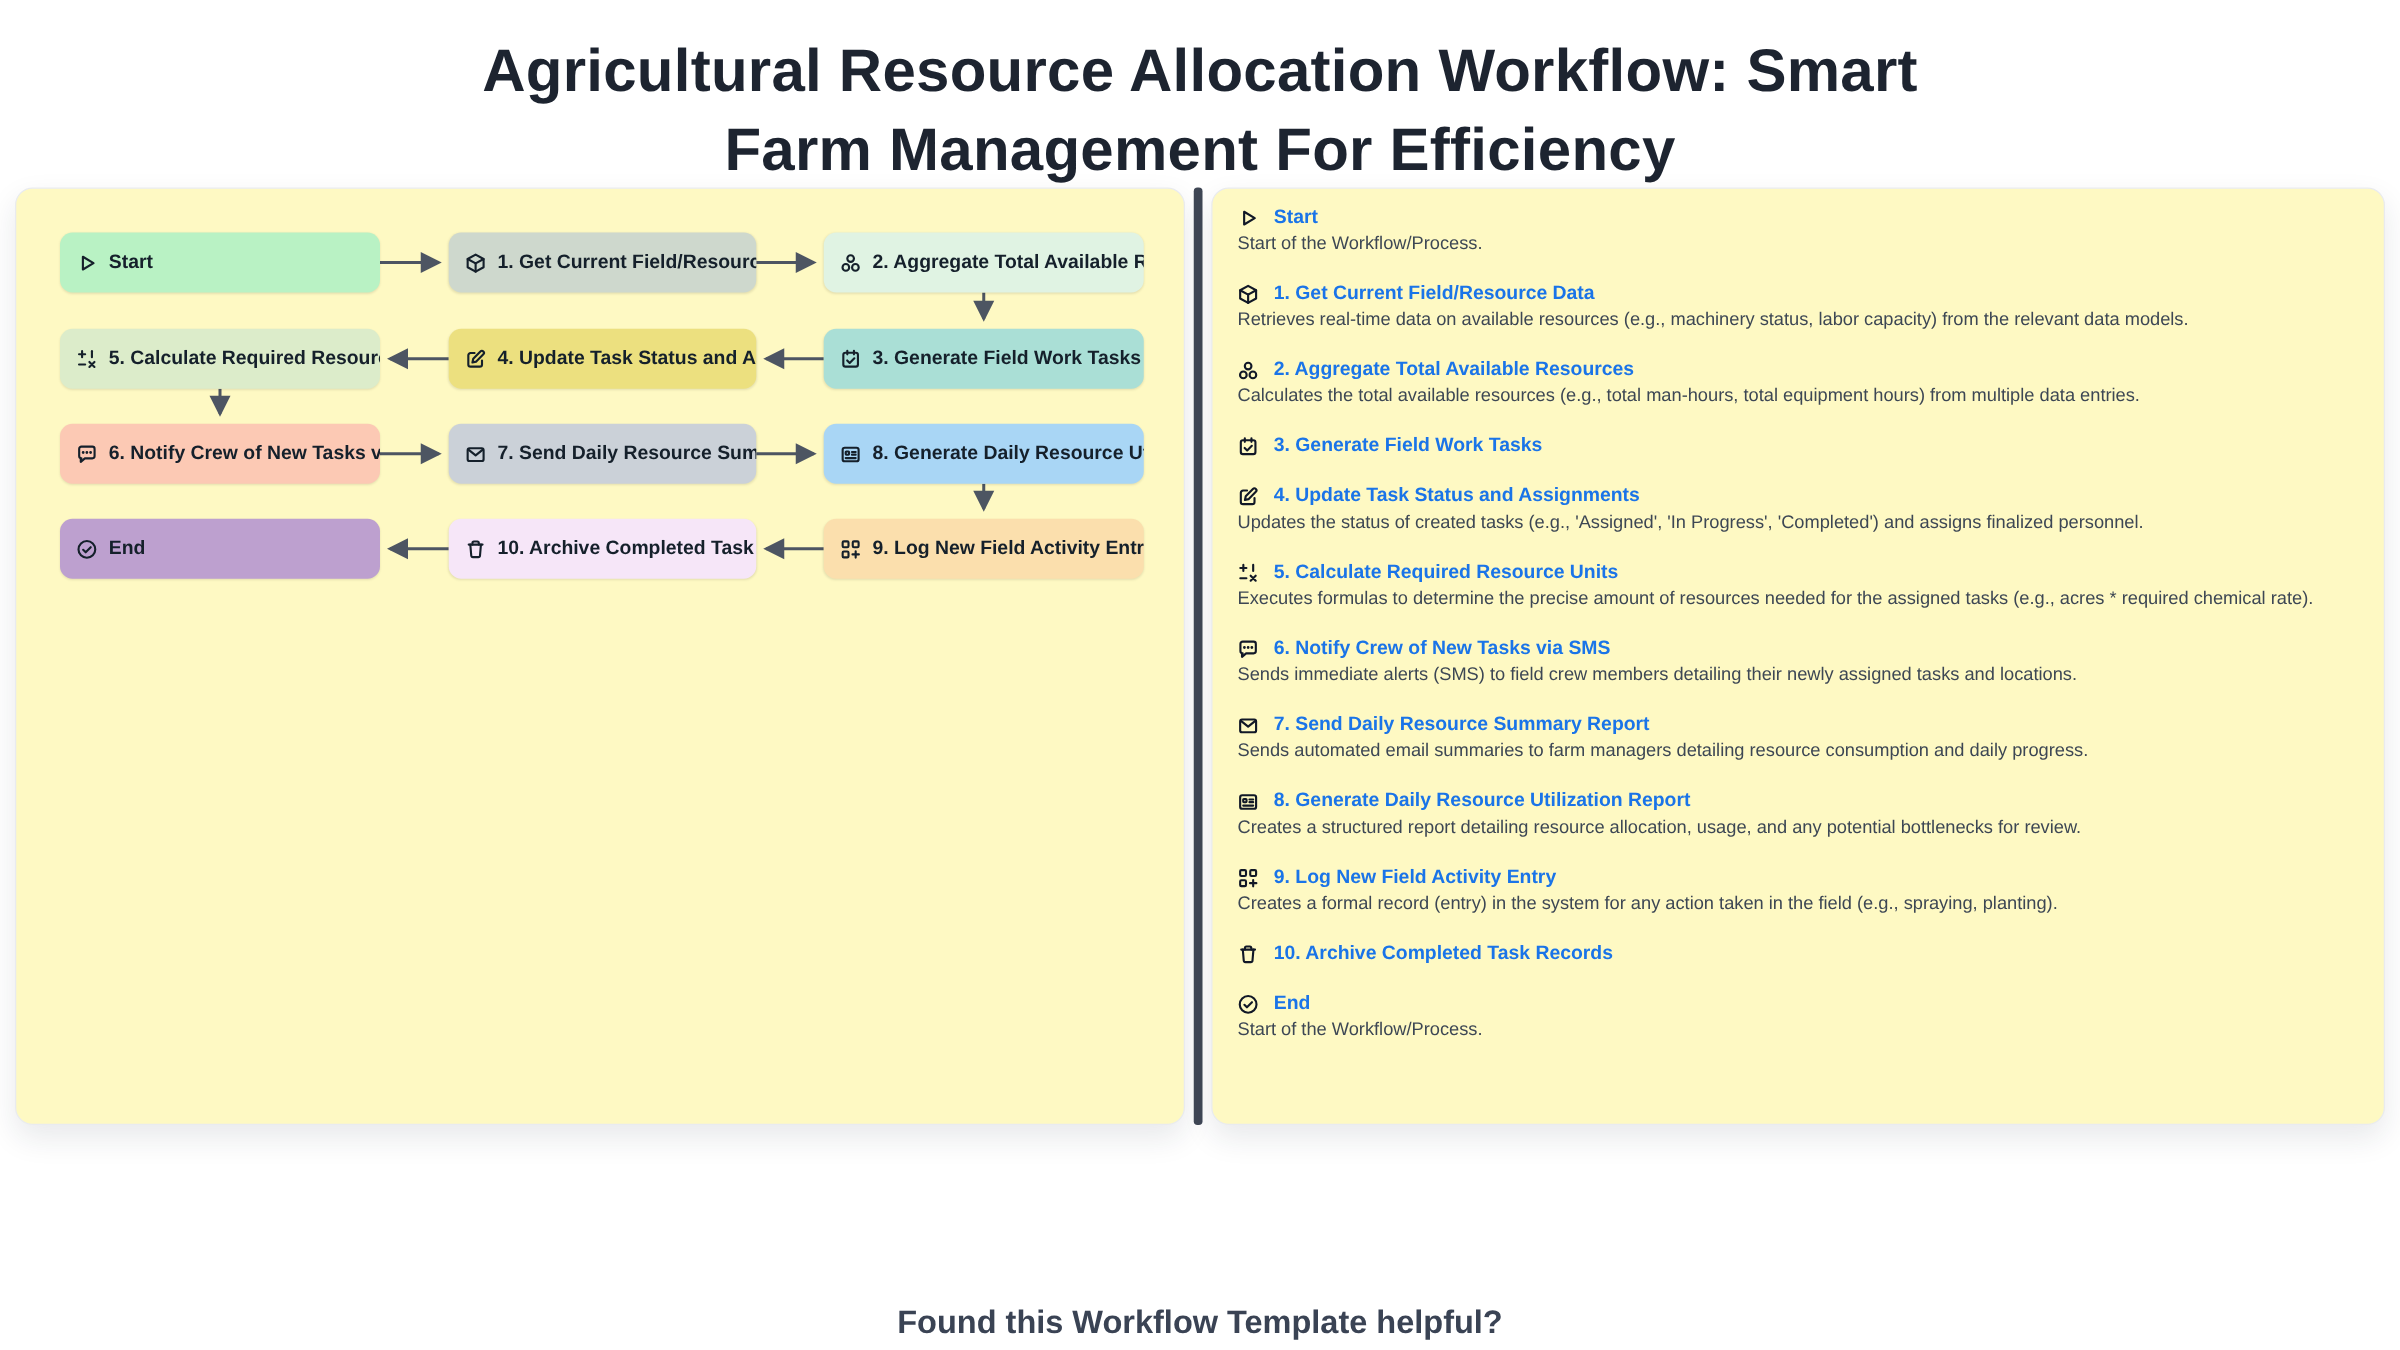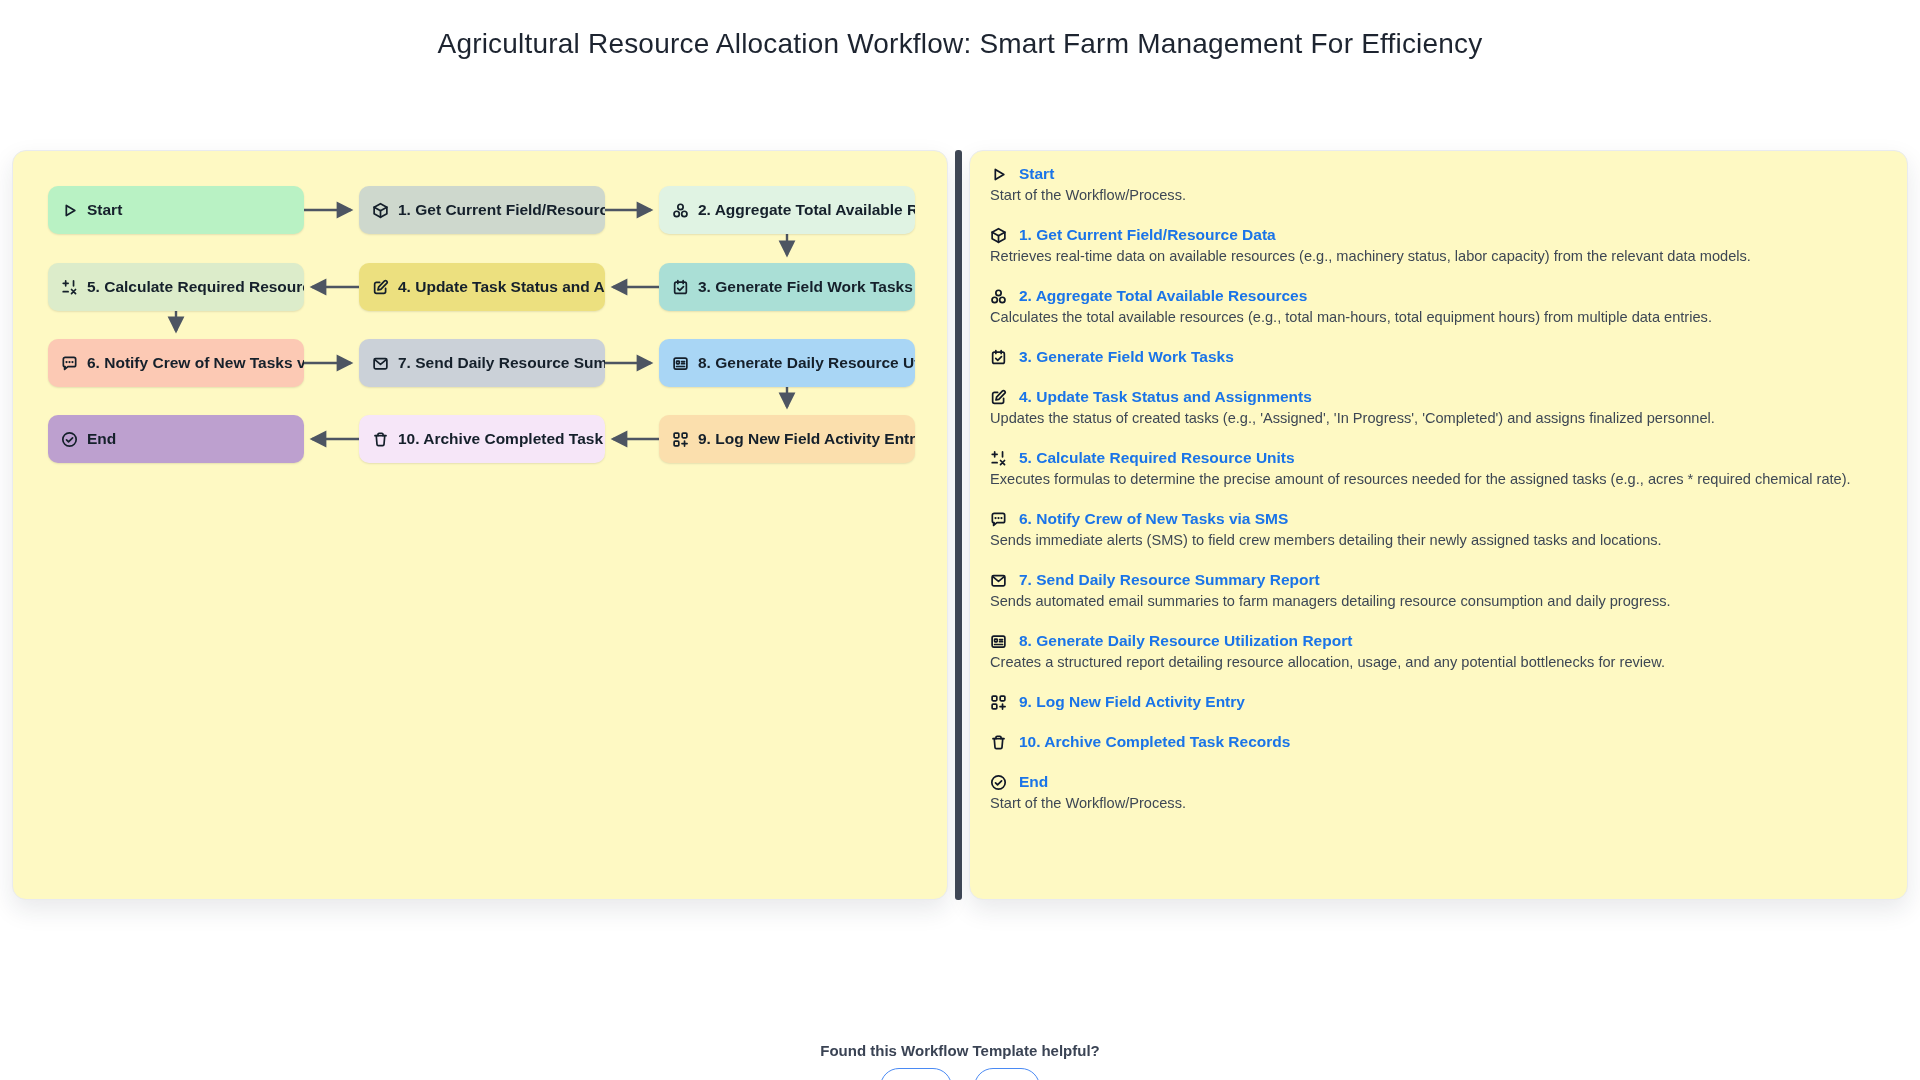--- a/index.html
+++ b/index.html
@@ -1,19 +1,19 @@
 <!DOCTYPE html>
 <html><head>
 <meta charset="utf-8">
 <style>
   * { margin:0; padding:0; box-sizing:border-box; }
   html,body { width:1920px; height:1080px; overflow:hidden; background:#ffffff;
               font-family:"Liberation Sans", sans-serif; }
 
-  .page-title { margin-top:26px; text-align:center; font-size:28px; font-weight:400;
+  .page-title { margin-top:26px; text-align:center; font-size:48px; font-weight:700;
                 color:#1d2430; line-height:1.32; letter-spacing:0.2px;
                 max-width:1220px; margin-left:auto; margin-right:auto; }
 
   .workspace { position:absolute; top:150px; left:0; width:1920px; height:750px; }
 
   .panel { position:absolute; top:0; height:750px; background:#fef9c3;
            border:1px solid #e9ebef; border-radius:14px;
            box-shadow:0 10px 24px rgba(30,41,59,0.10); }
   .flow-panel { left:12px; width:936px; }
   .details-panel { left:969px; width:939px; padding:14px 22px 0 20px; }
@@ -31,21 +31,21 @@
 
   
   .section { margin-bottom:22px; }
   .section-head { display:flex; align-items:center; gap:12px; margin-bottom:4px; }
   .section-head .icon { color:#111827; }
   .section-title { font-size:15.5px; font-weight:700; color:#1a74e8; cursor:pointer; }
   .section-desc { font-size:14.6px; color:#3d4754; line-height:17px; }
 
   
   .footer { position:absolute; top:1042px; left:0; width:1920px; text-align:center; }
-  .footer-q { font-size:15px; font-weight:700; color:#3a4354; }
+  .footer-q { font-size:26px; font-weight:700; color:#3a4354; }
   .footer-buttons { margin-top:9px; display:flex; justify-content:center; gap:22px; }
   .pill-btn { width:72px; height:38px; background:#ffffff; border:1.5px solid #4a8af4;
               border-radius:19px; cursor:pointer; }
   .pill-btn.small { width:66px; }
 </style>
 </head>
 <body>
 
 <svg width="0" height="0" style="position:absolute">
   <defs>
@@ -349,20 +349,21 @@
 
     <div class="section">
       <div class="section-head">
         <span class="icon">
             <svg width="17" height="17" viewBox="0 0 16 16" fill="none" stroke="currentColor" stroke-width="1.6" stroke-linecap="round" stroke-linejoin="round">
               <use href="#i-qrplus"></use>
             </svg>
           </span>
         <span class="section-title">9. Log New Field Activity Entry</span>
       </div>
+      <div class="section-desc">Creates a formal record (entry) in the system for any action taken in the field (e.g., spraying, planting).</div>
     </div>
 
     <div class="section">
       <div class="section-head">
         <span class="icon">
             <svg width="17" height="17" viewBox="0 0 16 16" fill="none" stroke="currentColor" stroke-width="1.6" stroke-linecap="round" stroke-linejoin="round">
               <use href="#i-trash"></use>
             </svg>
           </span>
         <span class="section-title">10. Archive Completed Task Records</span>

